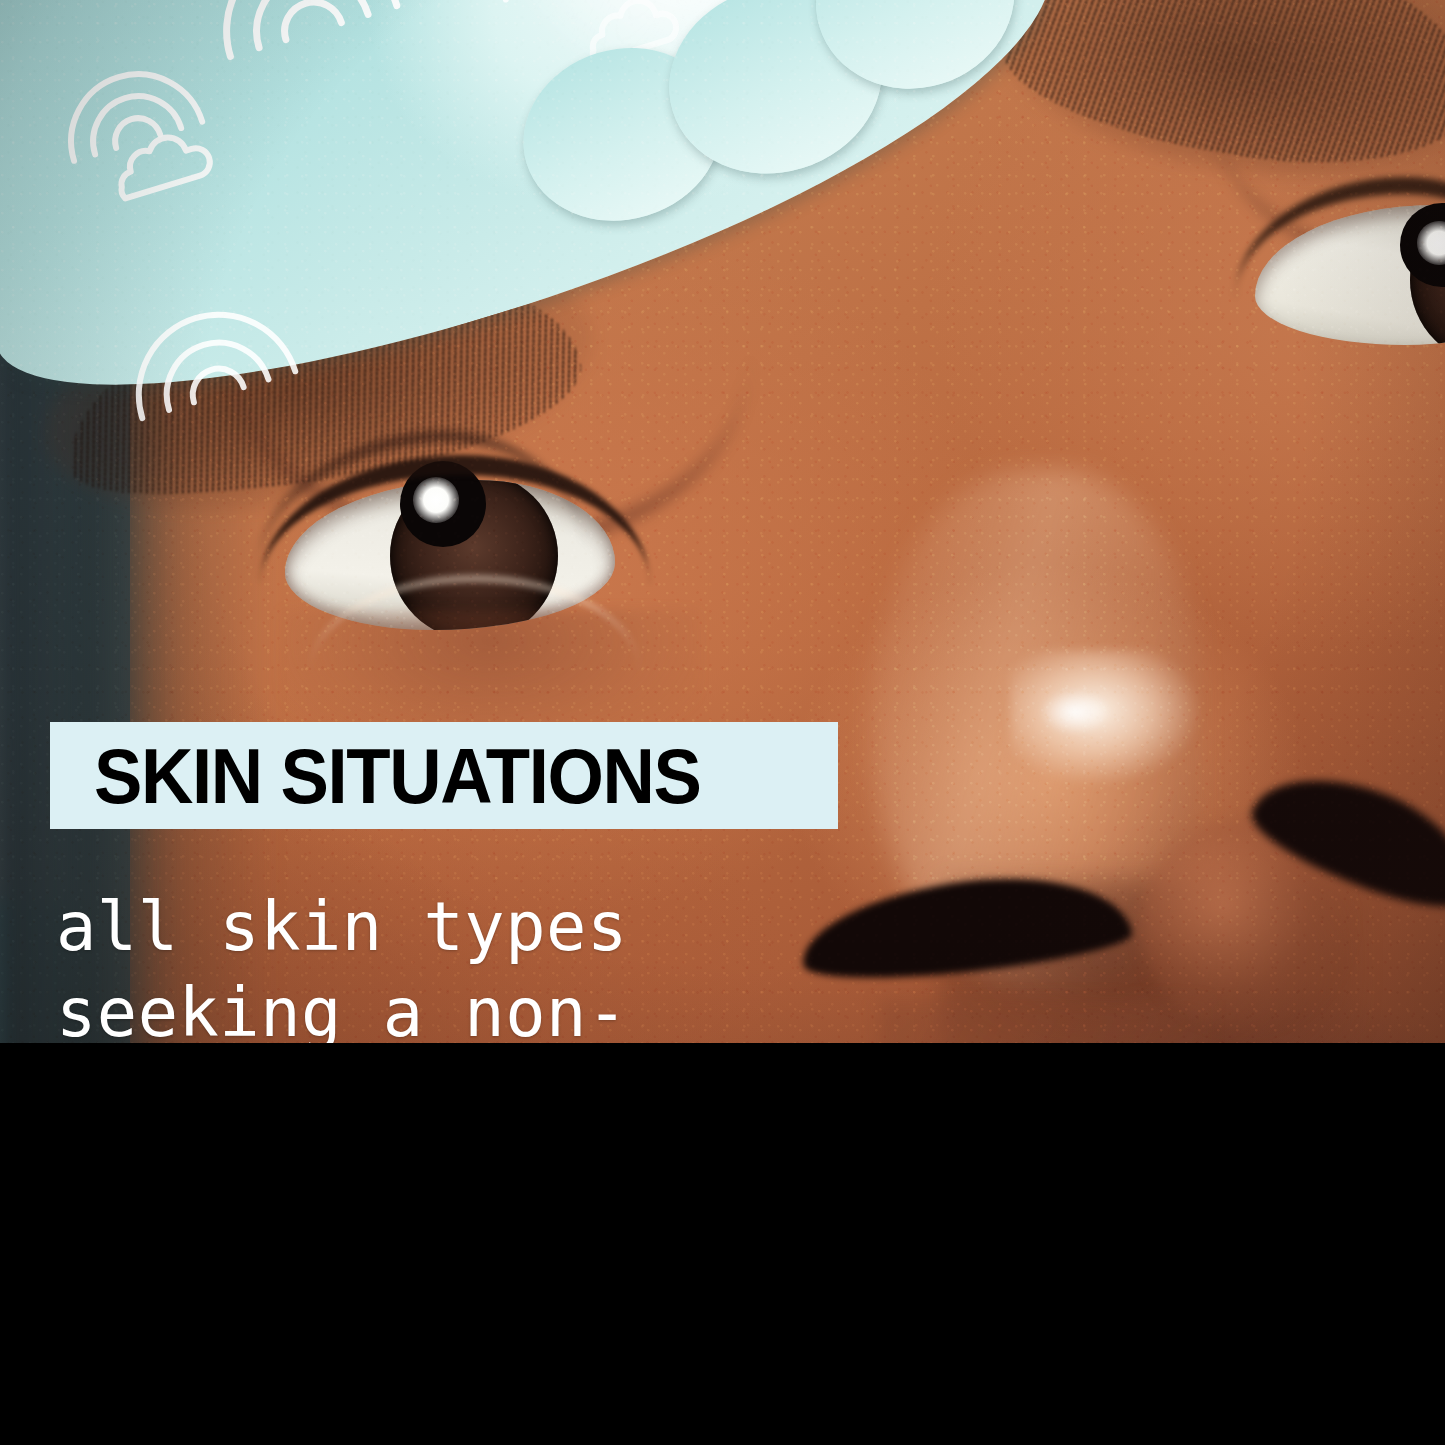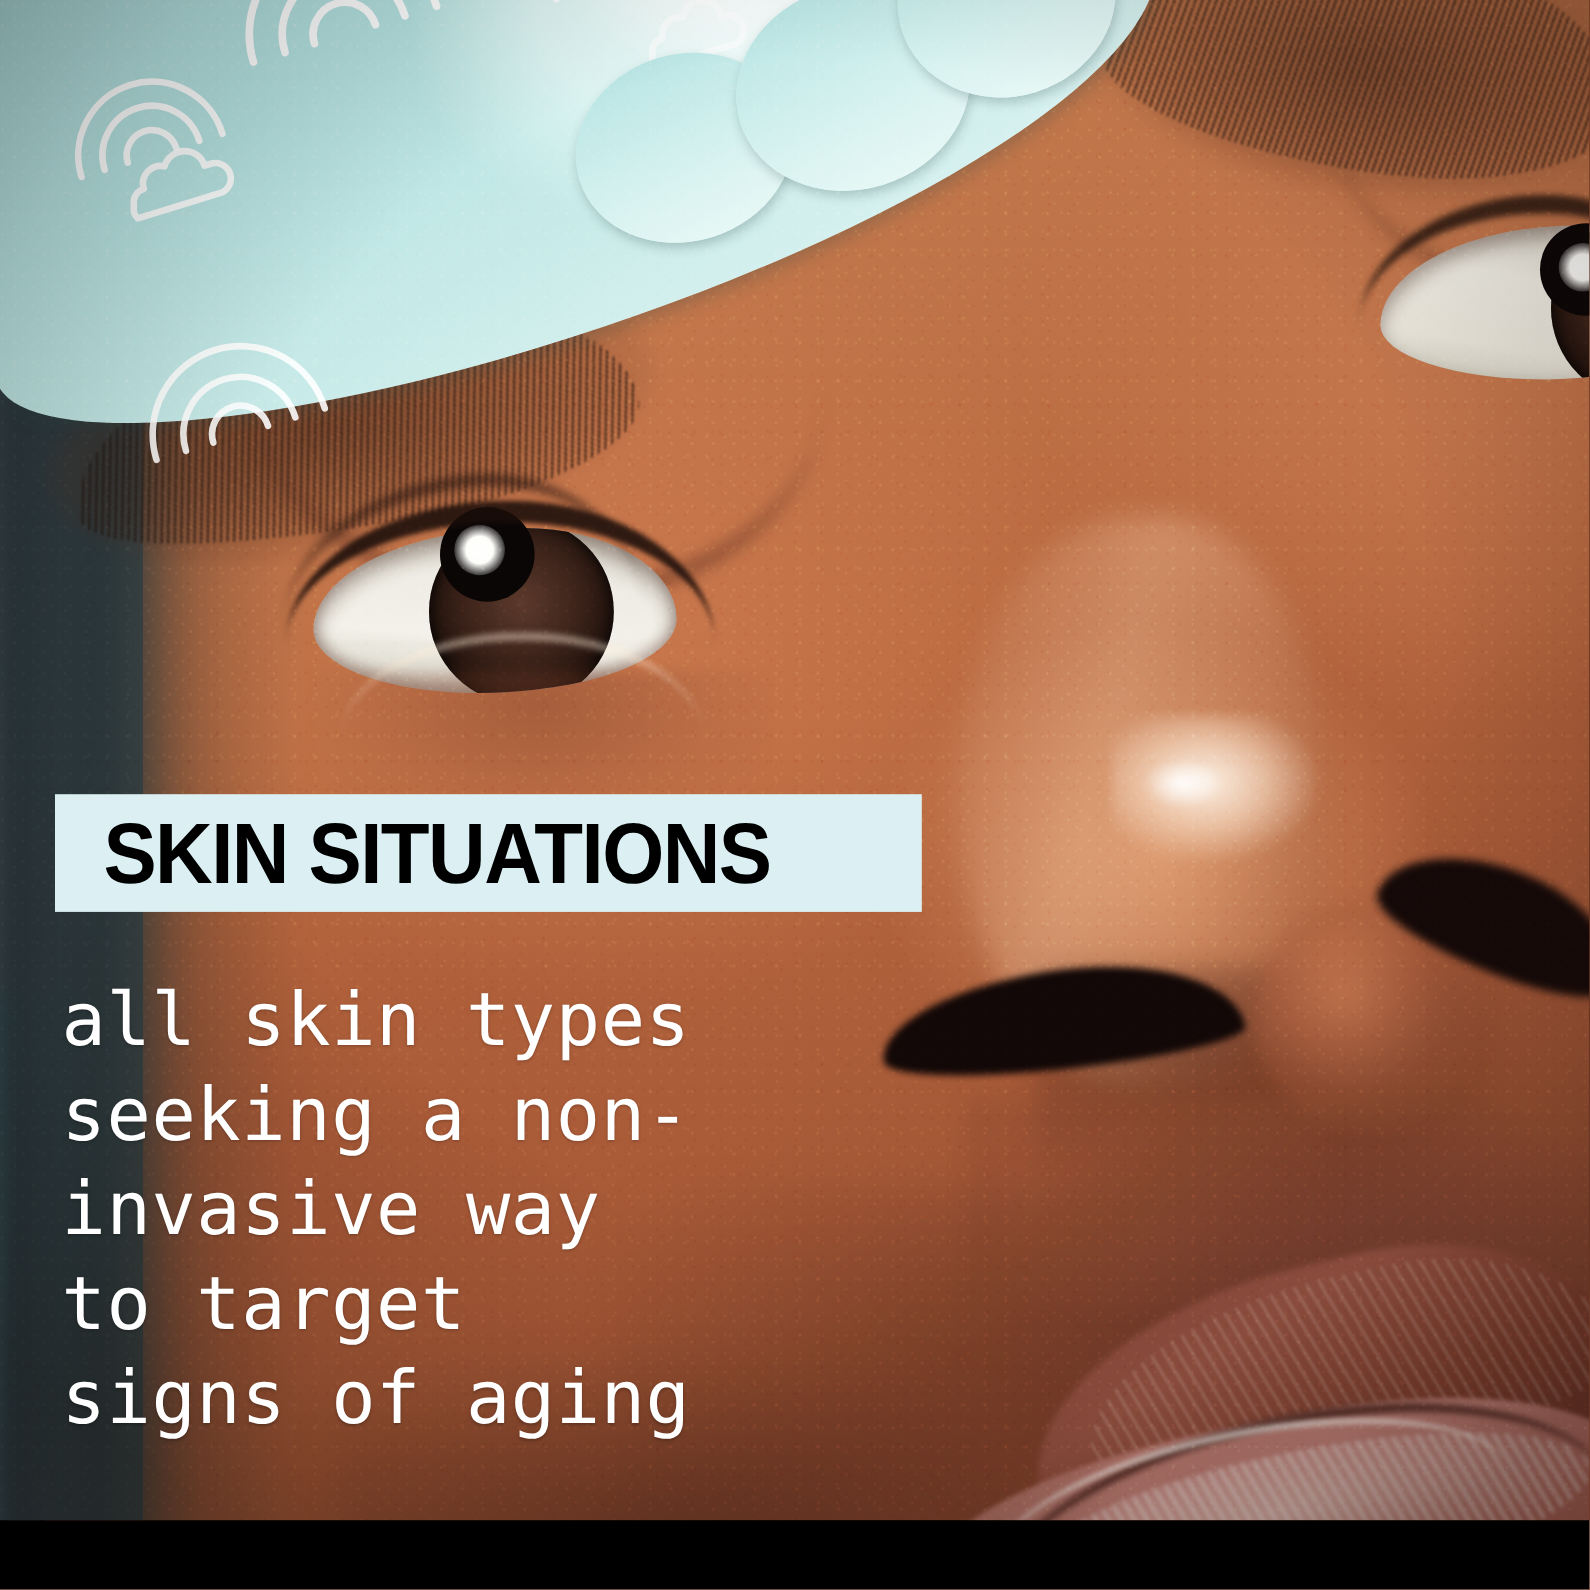--- a/index.html
+++ b/index.html
@@ -3,24 +3,24 @@
 <meta charset="utf-8">
 <style>
   html, body {
     margin: 0;
     padding: 0;
     background: #000;
   }
   #stage {
     position: relative;
     width: 1445px;
-    height: 1382px;
+    height: 1043px;
     overflow: hidden;
     font-family: "Liberation Sans", sans-serif;
-    background: #c2410c;
+    background: #3b82f6;
   }
 
   
   .photo {
     position: absolute;
     inset: 0;
     overflow: hidden;
   }
 
   

